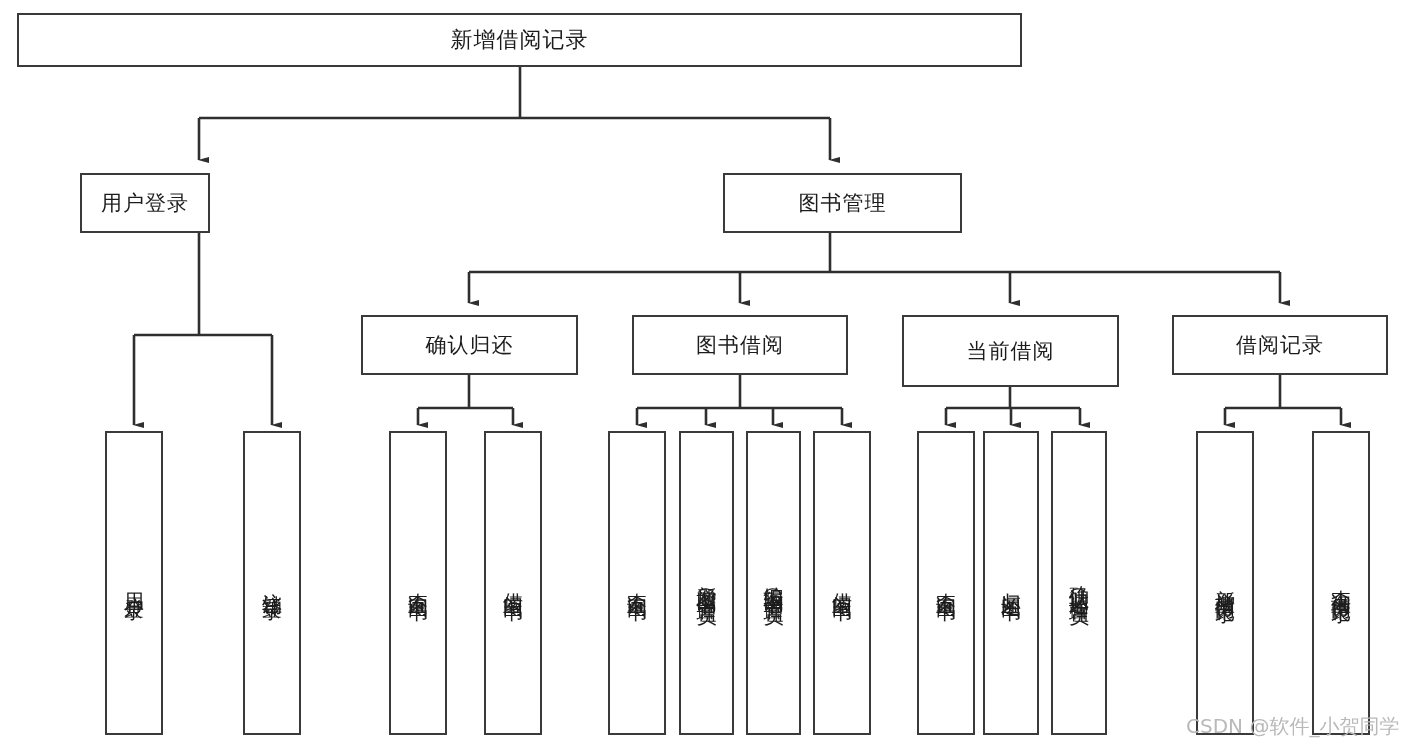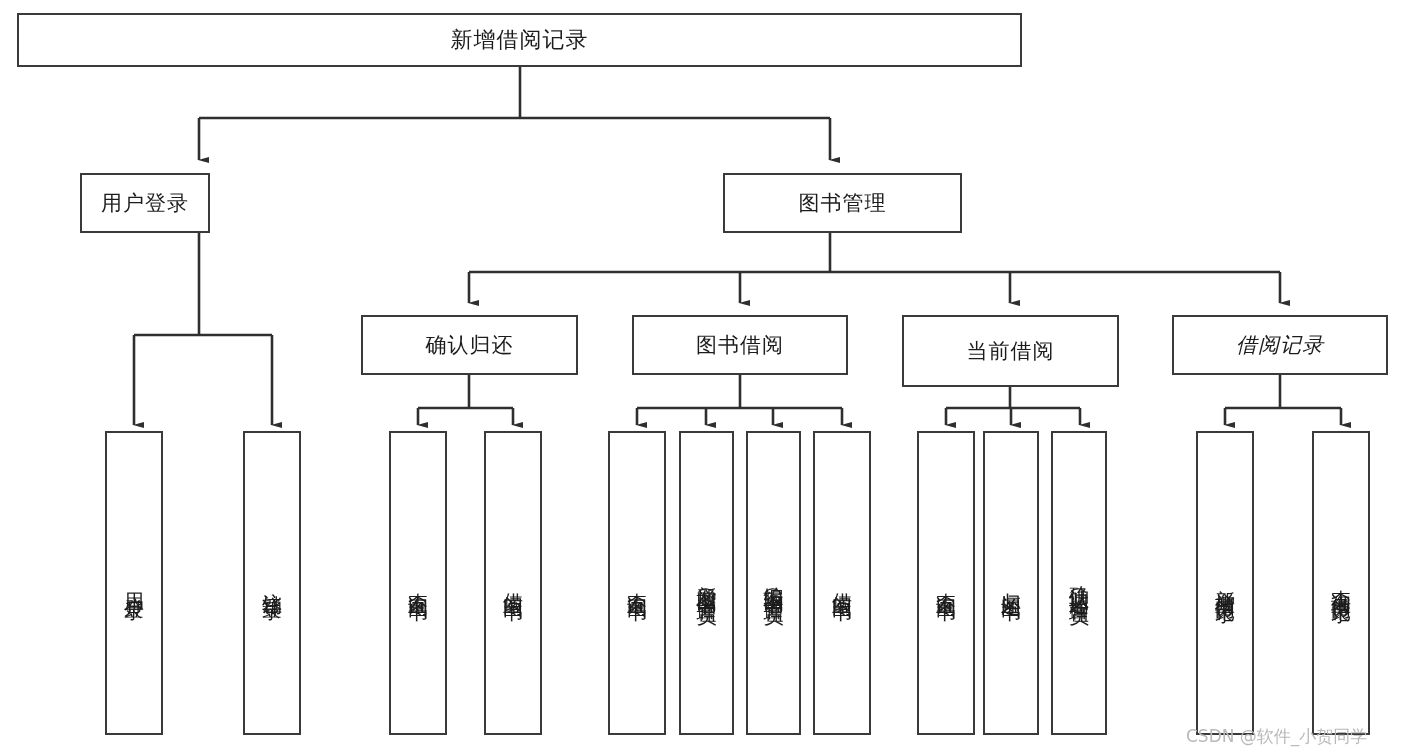--- a/index.html
+++ b/index.html
@@ -46,26 +46,25 @@
     text-orientation: upright;
     font-size: 20px;
     letter-spacing: 3px;
     line-height: 1.15;
   }
   .node.root .label { font-size: 22px; }
   .watermark {
     position: absolute;
     left: 1186px;
     top: 713px;
-    font-size: 17px;
+    font-size: 20px;
     color: #b9b9b9;
     white-space: nowrap;
     z-index: 9;
     font-family: "DejaVu Sans", "Liberation Sans", sans-serif;
-    margin-top: 12px;
   }
 </style>
 </head>
 <body>
 
 <div id="canvas">
 
   <svg id="edges" viewBox="0 0 1405 747" xmlns="http://www.w3.org/2000/svg">
     <defs>
       <marker id="arrow" markerWidth="10" markerHeight="12" refX="3" refY="10" orient="auto" markerUnits="userSpaceOnUse">
@@ -133,21 +132,21 @@
   </div>
 
   <div class="node" style="left:632px; top:315px; width:216px; height:60px;justify-content:center;">
     <span class="label">图书借阅</span>
   </div>
 
   <div class="node" style="left:902px; top:315px; width:217px; height:72px;">
     <span class="label">当前借阅</span>
   </div>
 
-  <div class="node" style="left:1172px; top:315px; width:216px; height:60px;font-style:italic;">
+  <div class="node" style="left:1172px; top:315px; width:216px; height:60px;">
     <span class="label">借阅记录</span>
   </div>
 
   <div class="node vertical" style="left:105px; top:431px; width:58px; height:304px;">
     <span class="label">用户登录</span>
   </div>
 
   <div class="node vertical" style="left:243px; top:431px; width:58px; height:304px;">
     <span class="label">注销登录</span>
   </div>

